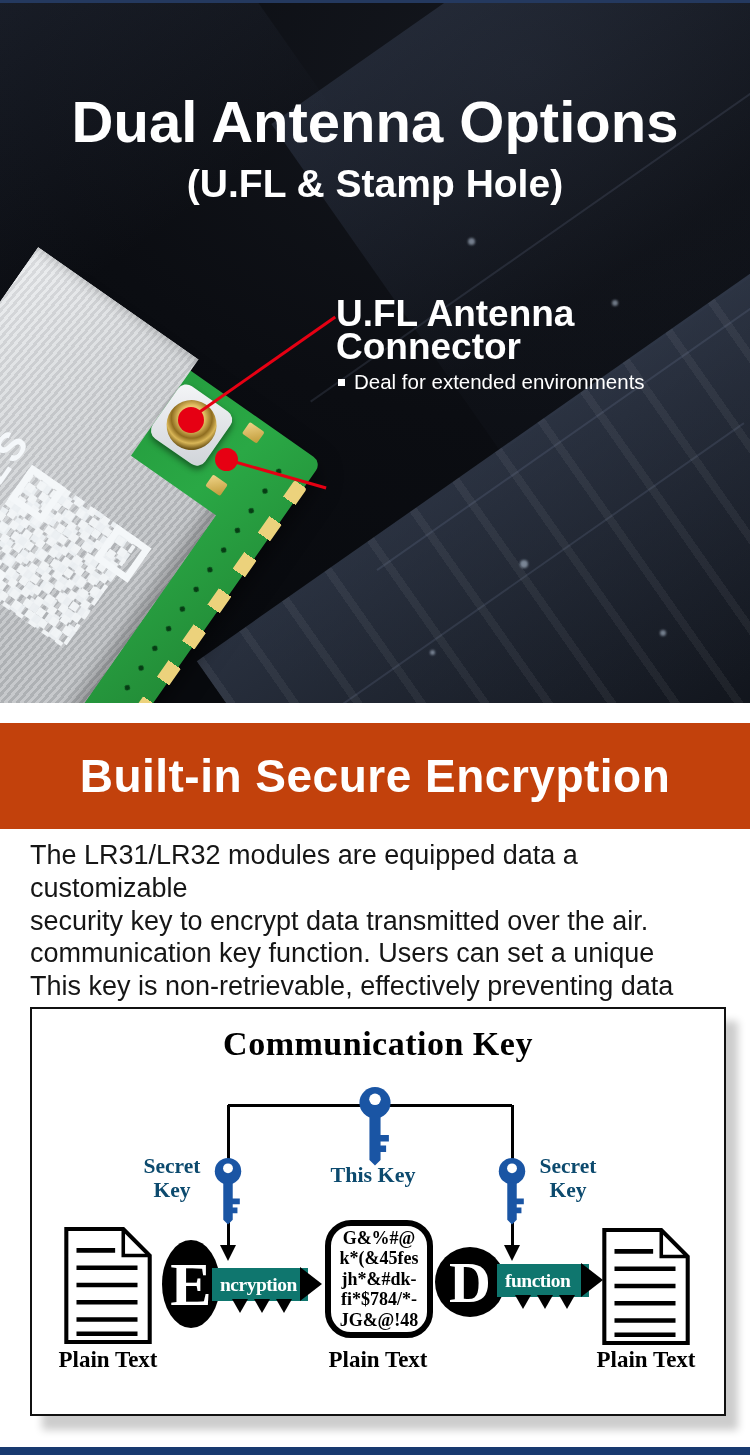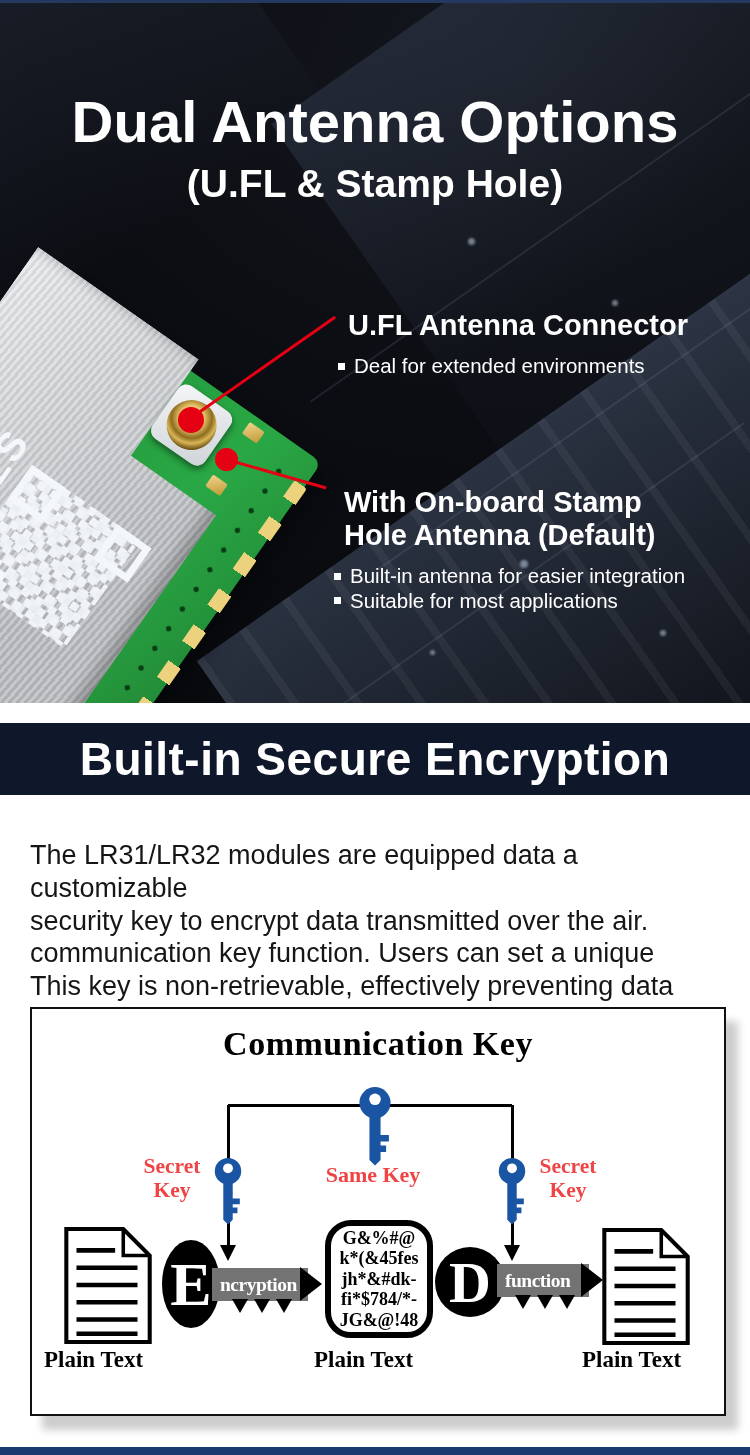--- a/index.html
+++ b/index.html
@@ -65,55 +65,55 @@
       background:radial-gradient(circle at 42% 38%,#f7e6ae 0 12%,#e3c063 30%,#8f6d20 48%,#d9b657 60%,#6e5416 74%,#c9a84d 82%,#7a5c1a 95%);}
   .ufl-pin{position:absolute;inset:24px;border-radius:50%;
       background:radial-gradient(circle at 45% 40%,#fdf3cf,#b89136 75%);}
   .gold-bit{position:absolute;background:linear-gradient(135deg,#f0d489,#c09a38);border-radius:2px;}
 
   
   .dot{position:absolute;border-radius:50%;background:#e60013;z-index:5;}
   .cline{position:absolute;height:3px;background:#e60013;transform-origin:left center;z-index:5;}
 
   .ann{position:absolute;color:#fff;z-index:6;}
-  .ann h3{margin:12px;font-size:29px;font-weight:700;line-height:33px;}
+  .ann h3{margin:0;font-size:37px;font-weight:700;line-height:33px;}
   .ann ul{list-style:none;margin:7px 0 0 2px;padding:0;}
   .ann li{font-size:20.5px;line-height:24.5px;display:flex;align-items:center;}
   .sq{display:inline-block;width:7px;height:7px;background:#fff;margin-right:9px;flex:0 0 auto;}
 
   
-  .banner{position:absolute;left:0;top:723px;width:750px;height:72px;background:#0f172a;
+  .banner{position:absolute;left:0;top:723px;width:750px;height:106px;background:#c2410c;
       display:flex;align-items:center;justify-content:center;}
   .banner-title{color:#fff;font-size:46px;font-weight:700;letter-spacing:.5px;}
 
   
   .intro{position:absolute;left:30px;top:839px;width:700px;color:#161616;
       font-size:27px;line-height:32.8px;}
 
   
   .card{position:absolute;left:30px;top:1007px;width:692px;height:405px;background:#fff;
       border:2px solid #111;box-shadow:12px 14px 8px rgba(0,0,0,.20);
       font-family:"Liberation Serif",serif;}
   .card-title{position:absolute;left:0;top:16px;width:100%;text-align:center;
       font-size:34px;font-weight:700;letter-spacing:.5px;color:#000;}
   .hline{position:absolute;left:196px;top:95px;width:284px;height:2.5px;background:#000;}
   .vline{position:absolute;top:96px;width:2.5px;height:141px;background:#000;}
   .arrowhead{position:absolute;top:236px;width:0;height:0;
       border-left:8px solid transparent;border-right:8px solid transparent;border-top:16px solid #000;}
-  .keylabel{position:absolute;font-weight:700;color:#ef4444;text-align:center;}
+  .keylabel{position:absolute;font-weight:700;color:#0c4a6e;text-align:center;}
   .secret{top:146px;font-size:21.5px;line-height:23.5px;}
   .samekey{left:281px;top:153px;width:120px;font-size:22px;}
 
   .doc{position:absolute;}
-  .doclabel{position:absolute;top:338px;font-size:23px;font-weight:700;text-align:left;color:#000;}
+  .doclabel{position:absolute;top:338px;font-size:23px;font-weight:700;text-align:center;color:#000;}
 
   .ckey{position:absolute;z-index:2;}
   .ckey .head{position:absolute;left:0;top:0;background:#000;border-radius:50%;color:#fff;
       display:flex;align-items:center;justify-content:center;font-weight:700;}
-  .ckey .shaft{position:absolute;background:#737373;color:#fff;font-weight:700;
+  .ckey .shaft{position:absolute;background:#0f766e;color:#fff;font-weight:700;
       display:flex;align-items:center;}
   .ckey .tip{position:absolute;width:0;height:0;
       border-top:17px solid transparent;border-bottom:17px solid transparent;border-left:22px solid #000;}
   .ckey .tooth{position:absolute;width:0;height:0;
       border-left:8px solid transparent;border-right:8px solid transparent;border-top:14px solid #000;}
 
   .cipherbox{position:absolute;left:293px;top:211px;width:108px;height:118px;
       border:6px solid #000;border-radius:26px;box-sizing:border-box;
       display:flex;flex-direction:column;justify-content:center;align-items:center;}
   .cipherbox span{font-size:18px;font-weight:700;line-height:20.4px;color:#000;white-space:nowrap;}
@@ -168,33 +168,20 @@
   <div class="ann" style="left:336px;top:297px;width:400px;">
     <h3>U.FL Antenna Connector</h3>
     <ul>
       <li>
           <span class="sq"></span>
           <span>Deal for extended environments</span>
         </li>
     </ul>
   </div>
 
-  <div class="ann" style="left:332px;top:474px;width:385px;">
-    <h3>With On-board Stamp Hole Antenna (Default)</h3>
-    <ul>
-      <li>
-          <span class="sq"></span>
-          <span>Built-in antenna for easier integration</span>
-        </li>
-      <li>
-          <span class="sq"></span>
-          <span>Suitable for most applications</span>
-        </li>
-    </ul>
-  </div>
 
   <div class="top-strip"></div>
 </div>
 
 <div class="banner">
   <div class="banner-title">Built-in Secure Encryption</div>
 </div>
 
 <div class="intro">
   <div>The LR31/LR32 modules are equipped data a customizable</div>
@@ -226,21 +213,21 @@
   <svg class="bluekey" style="position:absolute;left:463px;top:148px;" width="34" height="68" viewBox="0 0 36 72">
     <circle cx="18" cy="15" r="14" fill="#1a55a4"></circle>
       <circle cx="18" cy="12" r="5.2" fill="#fff"></circle>
     <path d="M13 27 h10 v17 h7.5 v6 h-7.5 v3.5 h5 v6 h-5 v7 l-5 5 l-5 -5 z" fill="#1a55a4"></path>
   </svg>
 
   <div class="keylabel secret" style="left:104px;width:72px;">
     <div>Secret</div>
     <div>Key</div>
   </div>
-  <div class="keylabel samekey">Same Key</div>
+  <div class="keylabel samekey">This Key</div>
   <div class="keylabel secret" style="left:498px;width:76px;">
     <div>Secret</div>
     <div>Key</div>
   </div>
 
   <svg class="doc" style="left:28px;top:217px;" width="94" height="120" viewBox="0 0 92 118">
     <path d="M6 3 H62 L88 29 V114 H6 Z" fill="#fff" stroke="#000" stroke-width="4"></path>
     <path d="M62 3 V29 H88" fill="none" stroke="#000" stroke-width="3.5"></path>
     <line x1="16" y1="24" x2="54" y2="24" stroke="#000" stroke-width="4.5"></line>
     <line x1="16" y1="41" x2="76" y2="41" stroke="#000" stroke-width="4.5"></line>

